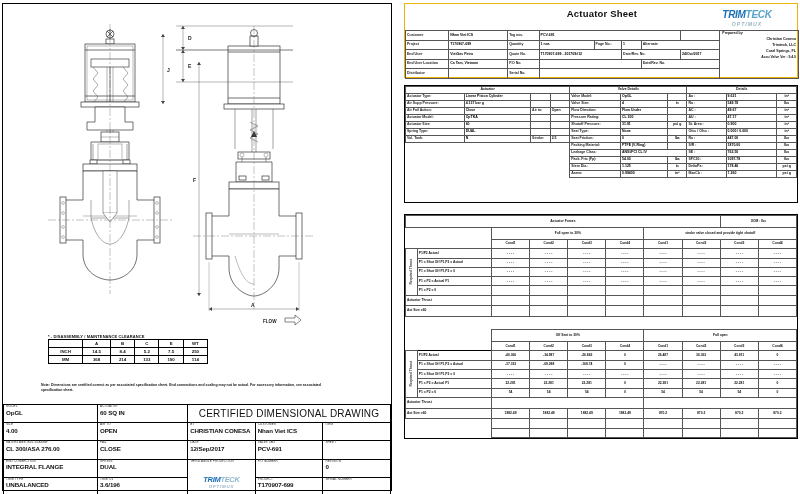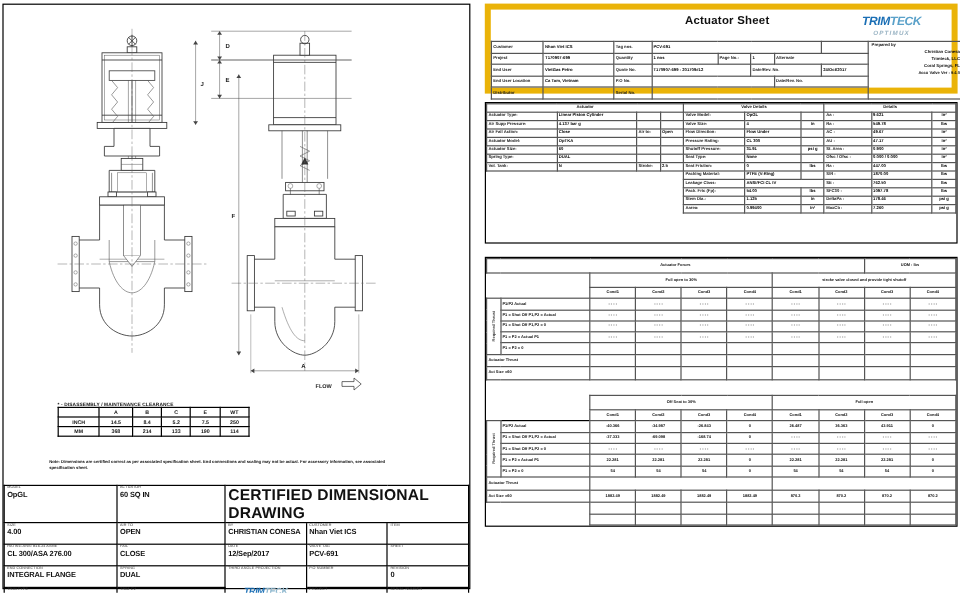--- a/index.html
+++ b/index.html
@@ -24,26 +24,26 @@
   #dimtbl table{border-collapse:collapse;width:100%;}
   #dimtbl td{border:0.6px solid #000;font-size:4.4px;font-weight:bold;text-align:center;height:7px;padding:0;}
   #note{position:absolute;left:38px;top:379px;width:300px;font-size:3.5px;line-height:1.35;color:#111;font-weight:bold;}
 
   
   #titleblock{position:absolute;left:0px;top:400px;width:388px;height:92px;}
   #titleblock table{border-collapse:collapse;width:100%;height:100%;table-layout:fixed;}
   #titleblock td{border:0.7px solid #000;padding:0 2px;vertical-align:top;position:relative;}
   .tlab{font-size:3.1px;color:#333;font-weight:normal;display:block;line-height:1.15;letter-spacing:.1px;}
   .tval{font-size:6.2px;font-weight:bold;display:block;line-height:1.15;letter-spacing:-.1px;}
-  .cdd{font-size:13px;font-weight:bold;letter-spacing:.2px;}
+  .cdd{font-size:10px;font-weight:normal;text-align:center;letter-spacing:.2px;}
 
   
   #rightpanel{position:absolute;left:404px;top:3px;width:394px;height:488px;}
 
-  #hdrbox{position:absolute;left:0;top:0;width:394px;height:75px;border:5px solid #eab308;box-sizing:border-box;}
+  #hdrbox{position:absolute;left:0;top:0;width:394px;height:75px;border:1px solid #eab308;box-sizing:border-box;}
   #sheettitle{position:absolute;left:0;top:4px;width:394px;text-align:center;font-size:9.5px;font-weight:bold;letter-spacing:.2px;}
   .logo{position:absolute;right:4px;top:5px;width:92px;text-align:center;}
   .logo .l1{font-size:10px;font-weight:bold;font-style:italic;letter-spacing:-.3px;}
   .logo .l1 .tk{color:#1b6fb5;}
   .logo .l1 .tc{color:#5aa1c9;}
   .logo .l2{font-size:5.2px;font-weight:bold;font-style:italic;color:#9ab4c4;letter-spacing:1px;margin-top:1px;}
 
   #hdrtbl{position:absolute;left:0;top:26px;width:394px;height:49px;}
   #hdrtbl td{font-size:3.5px;}
   .k{color:#222;font-weight:bold;}

